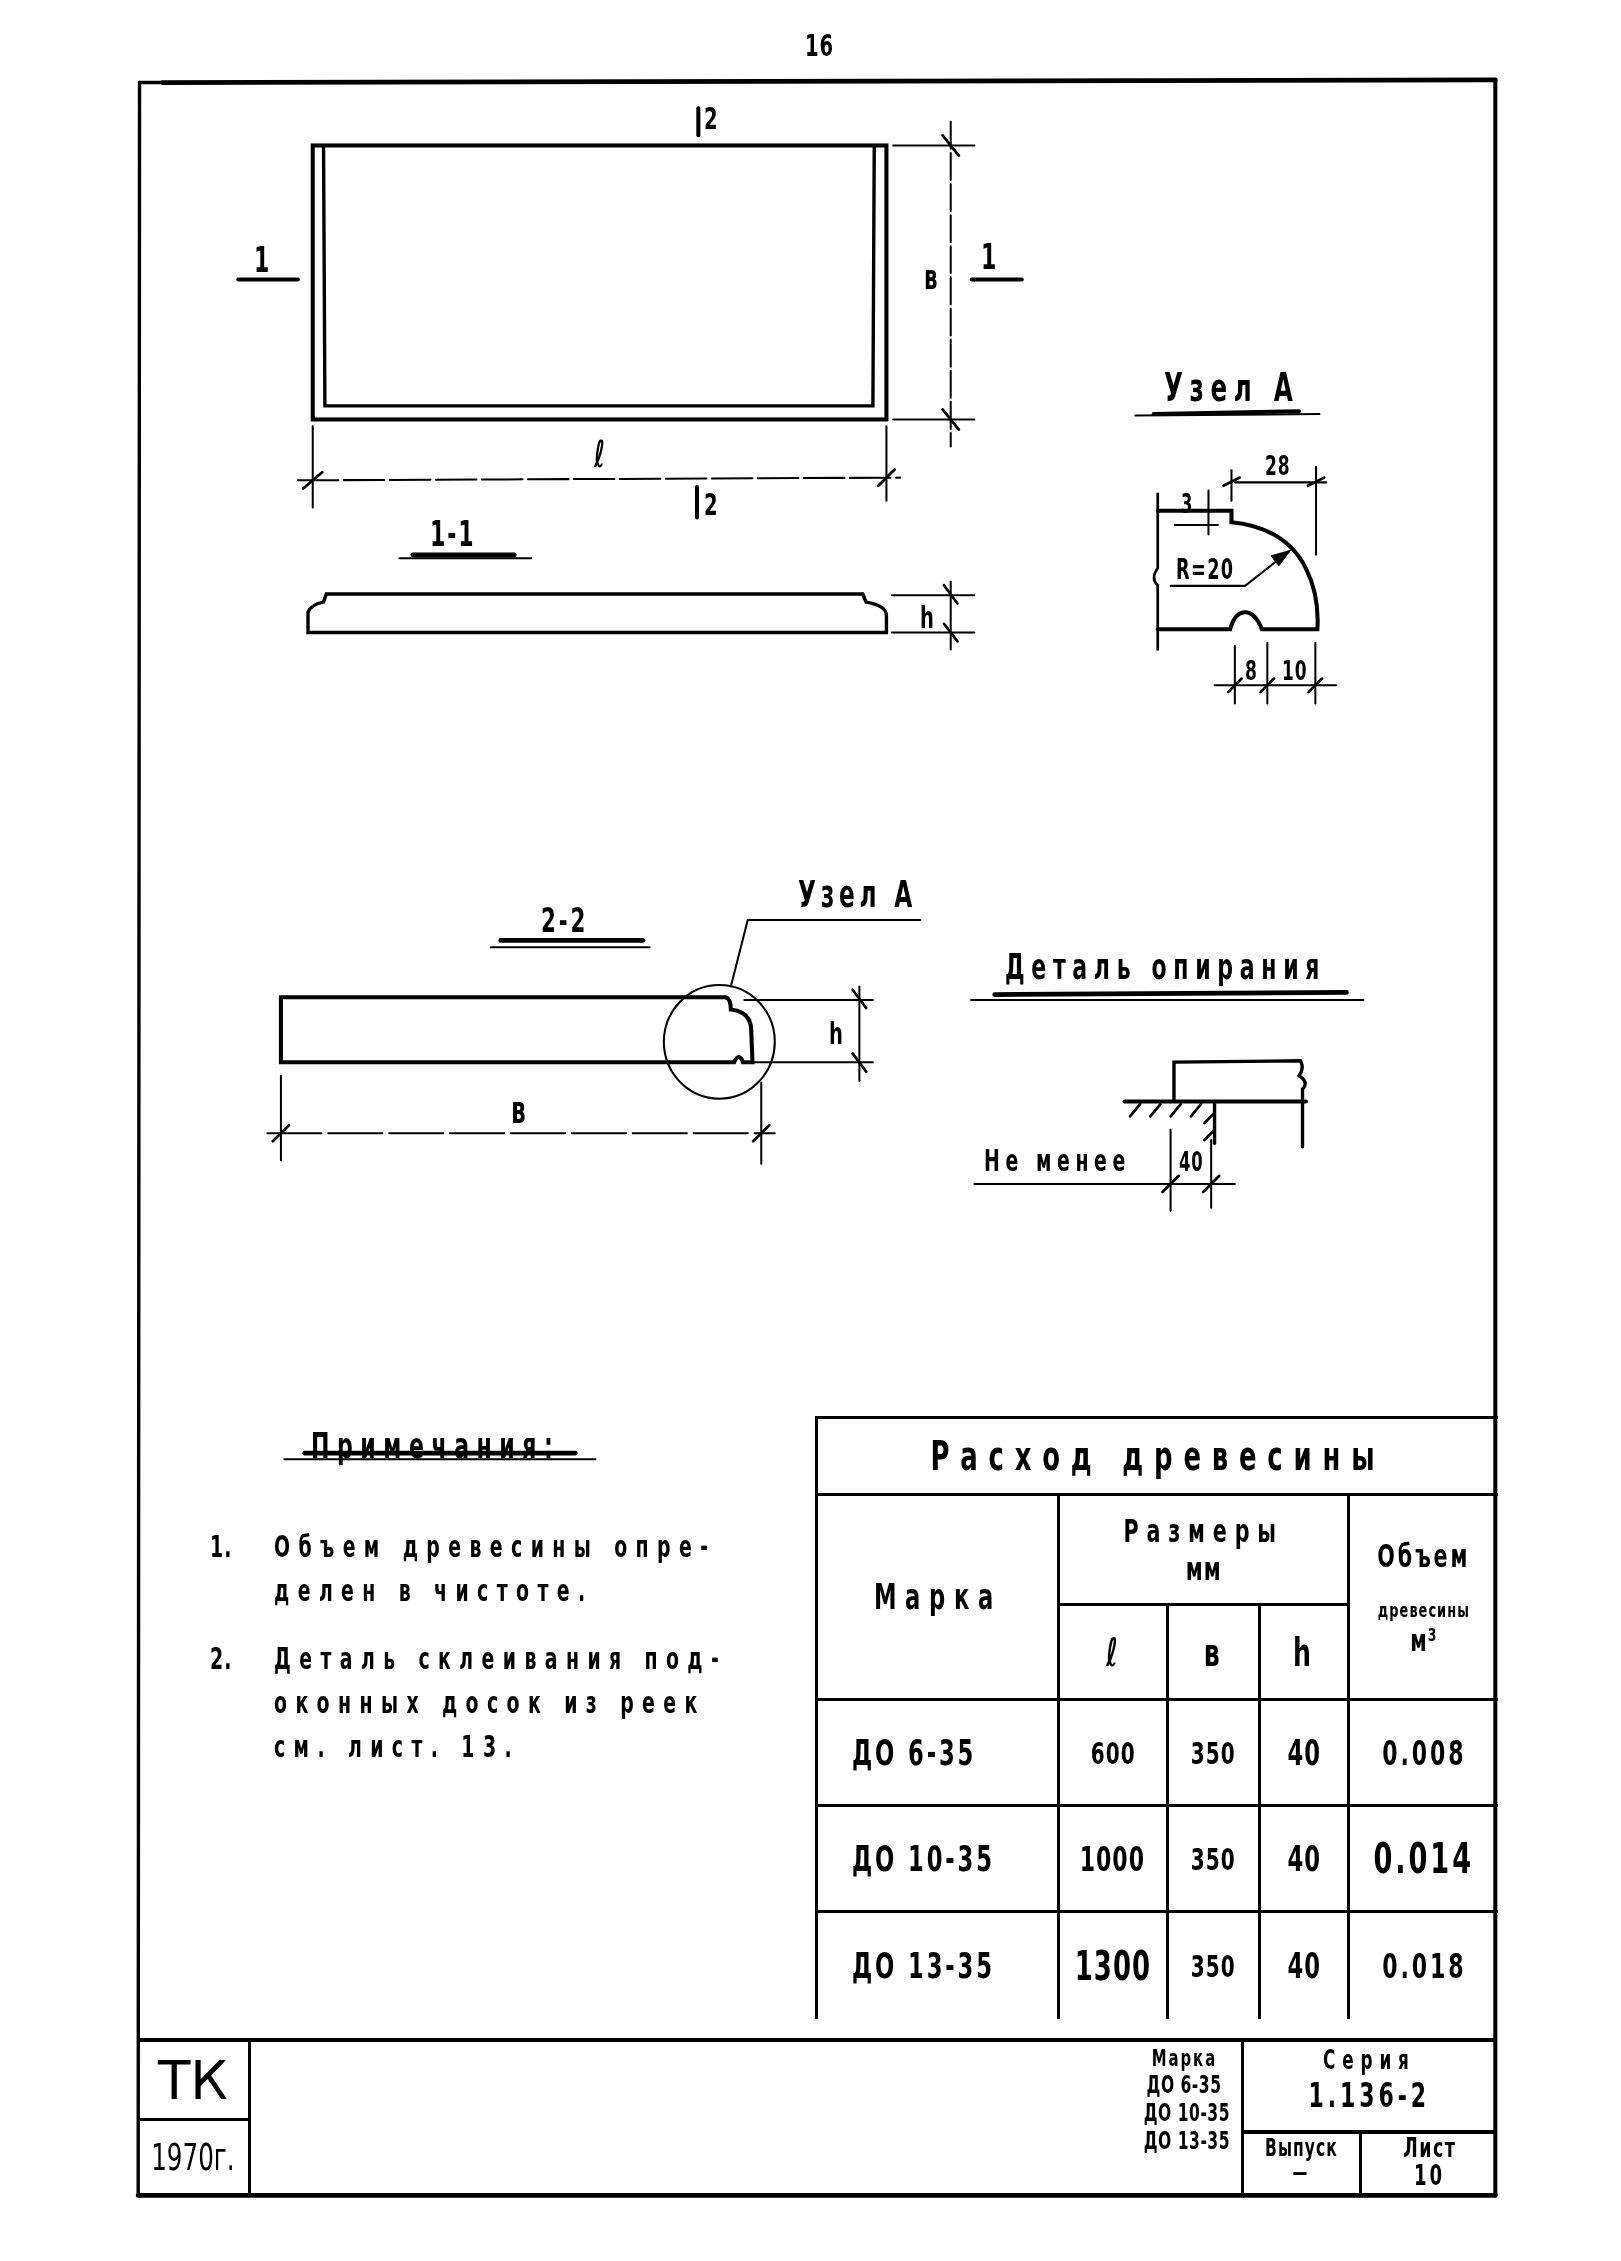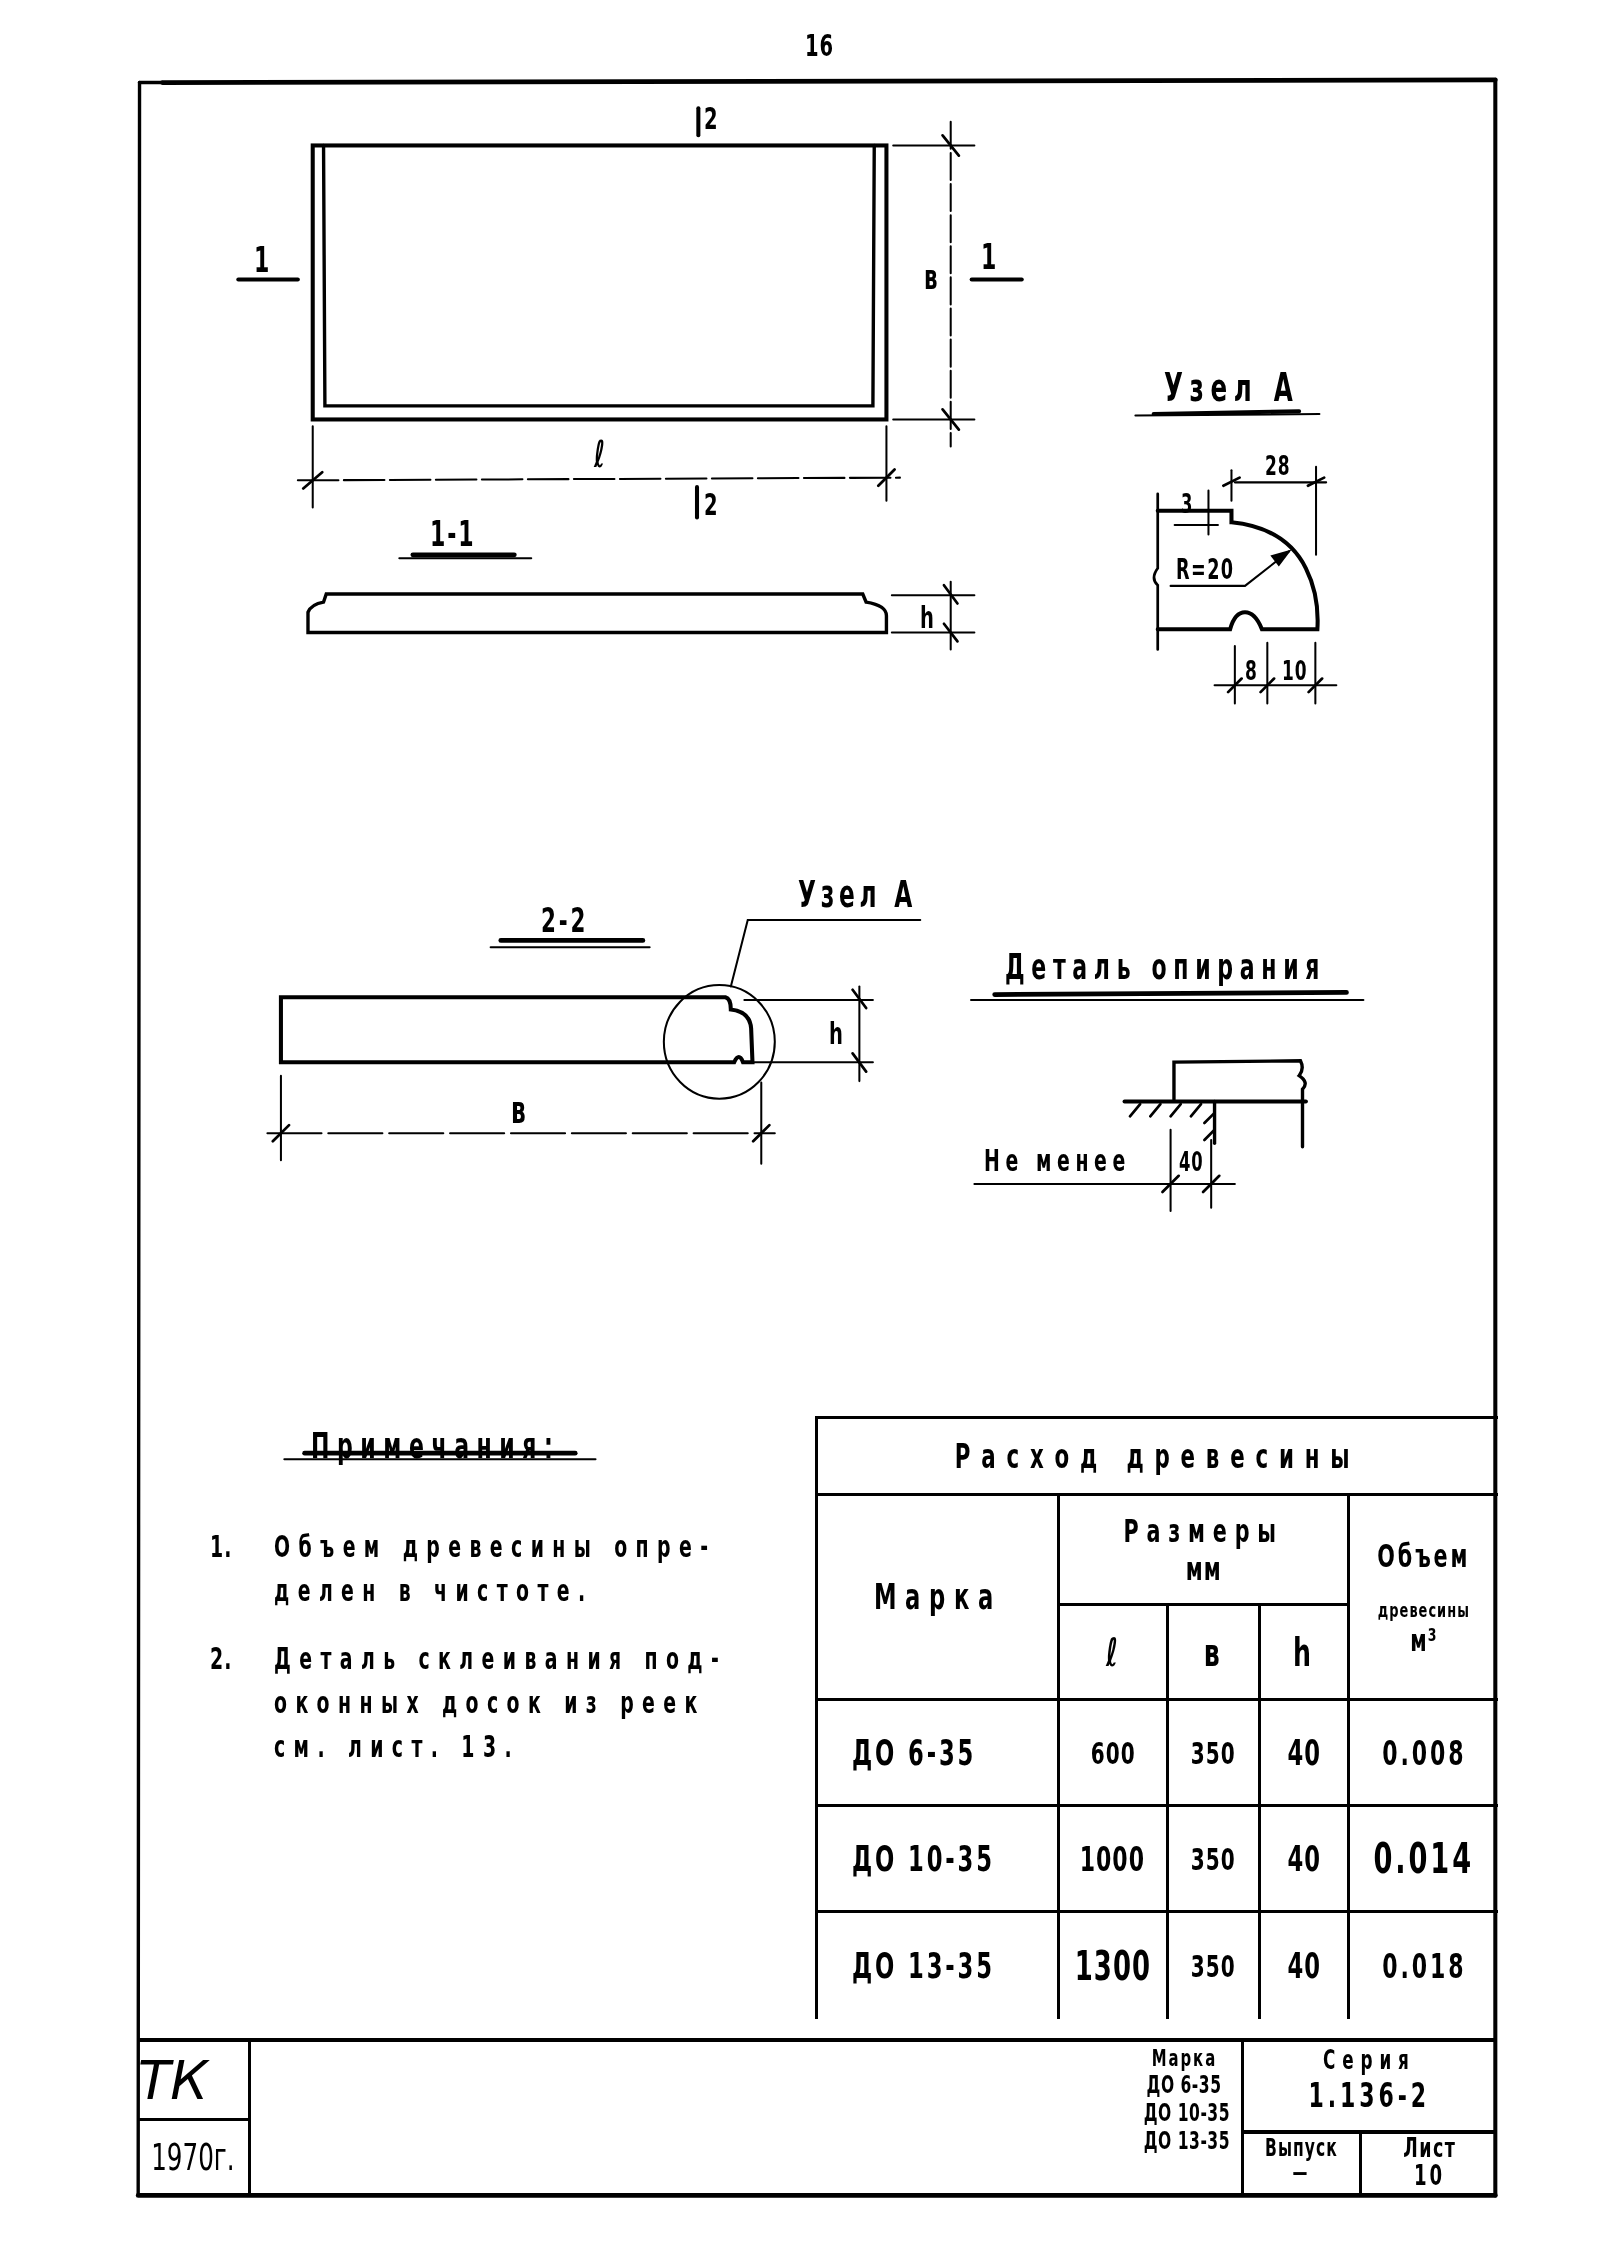--- a/index.html
+++ b/index.html
@@ -134,21 +134,21 @@
   <div class="t" style="left:274px;top:1573px;font-size:30px;letter-spacing:12px;">делен  в  чистоте.</div>
   <div class="t" style="left:210px;top:1641px;font-size:30px;letter-spacing:1.4px;">2.</div>
   <div class="t" style="left:274px;top:1641px;font-size:30px;letter-spacing:12px;">Деталь  склеивания  под-</div>
   <div class="t" style="left:274px;top:1685px;font-size:30px;letter-spacing:12px;">оконных  досок  из  реек</div>
   <div class="t" style="left:274px;top:1729px;font-size:30px;letter-spacing:12px;">см.  лист. 13.</div>
 </div>
 
 <table class="cons" style="left:815px;top:1416px;width:683px;">
   <tbody>
       <tr style="height:77px;">
-    <td colspan="5" style="font-size:33px;border-right:0;"><span class="cell-text" style="letter-spacing:15px;">Расход древесины</span></td>
+    <td colspan="5" style="font-size:40px;border-right:0;"><span class="cell-text" style="letter-spacing:15px;">Расход древесины</span></td>
   </tr>
   <tr style="height:110px;">
     <td rowspan="2" style="width:240px;font-size:35px;"><span class="cell-text" style="letter-spacing:12px;">Марка</span></td>
     <td colspan="3" style="font-size:32px;">
       <span class="cell-text" style="letter-spacing:10.8px;display:block;">Размеры</span>
       <span class="cell-text" style="letter-spacing:1.4px;display:block;">мм</span>
     </td>
     <td rowspan="2" style="width:149px;border-right:0;">
       <span class="cell-text" style="font-size:32px;letter-spacing:4px;display:block;">Объем</span>
       <span class="cell-text" style="font-size:20px;letter-spacing:1.4px;display:block;margin-top:23px;">древесины</span>
@@ -178,21 +178,21 @@
     <td style="font-size:35px;text-align:left;padding-left:34px;border-bottom:0;"><span class="cell-text" style="transform-origin:left;">ДО 13-35</span></td>
     <td style="font-size:40px;border-bottom:0;"><span class="cell-text" style="letter-spacing:1.4px;">1300</span></td>
     <td style="font-size:31px;border-bottom:0;"><span class="cell-text" style="letter-spacing:1.4px;">350</span></td>
     <td style="font-size:35px;border-bottom:0;"><span class="cell-text" style="letter-spacing:1.4px;">40</span></td>
     <td style="font-size:34px;border-right:0;border-bottom:0;"><span class="cell-text">0.018</span></td>
   </tr>
 </tbody>
   </table>
 
 <div class="abs" style="left:138px;top:2038px;width:1357px;height:158px;border-top:4.7px solid #000;box-sizing:border-box;">
-  <div class="abs" style="left:0;top:0;width:110px;height:76px;border-right:3.4px solid #000;border-bottom:3.4px solid #000;display:flex;align-items:center;font-style:italic;">
+  <div class="abs" style="left:0;top:0;width:110px;height:76px;border-right:3.4px solid #000;border-bottom:3.4px solid #000;display:flex;align-items:center;justify-content:center;">
     <span style="font-size:53px;font-family:'DejaVu Sans',sans-serif;">ТК</span>
   </div>
   <div class="abs" style="left:0;top:76px;width:110px;height:77px;border-right:3.4px solid #000;display:flex;align-items:center;justify-content:center;">
     <span class="cell-text" style="font-size:38px;letter-spacing:0;">1970г.</span>
   </div>
   <div class="abs" style="left:989px;top:0;width:114px;height:153px;border-right:3.4px solid #000;font-weight:bold;">
     <div style="text-align:center;font-size:23px;margin-top:2.7px;"><span class="cell-text" style="letter-spacing:2.7px;">Марка</span></div>
     <div style="text-align:center;font-size:24px;"><span class="cell-text" style="letter-spacing:0.7px;">ДО 6-35</span></div>
     <div style="text-align:center;font-size:24px;"><span class="cell-text" style="letter-spacing:0.7px;">ДО 10-35</span></div>
     <div style="text-align:center;font-size:24px;"><span class="cell-text" style="letter-spacing:0.7px;">ДО 13-35</span></div>

